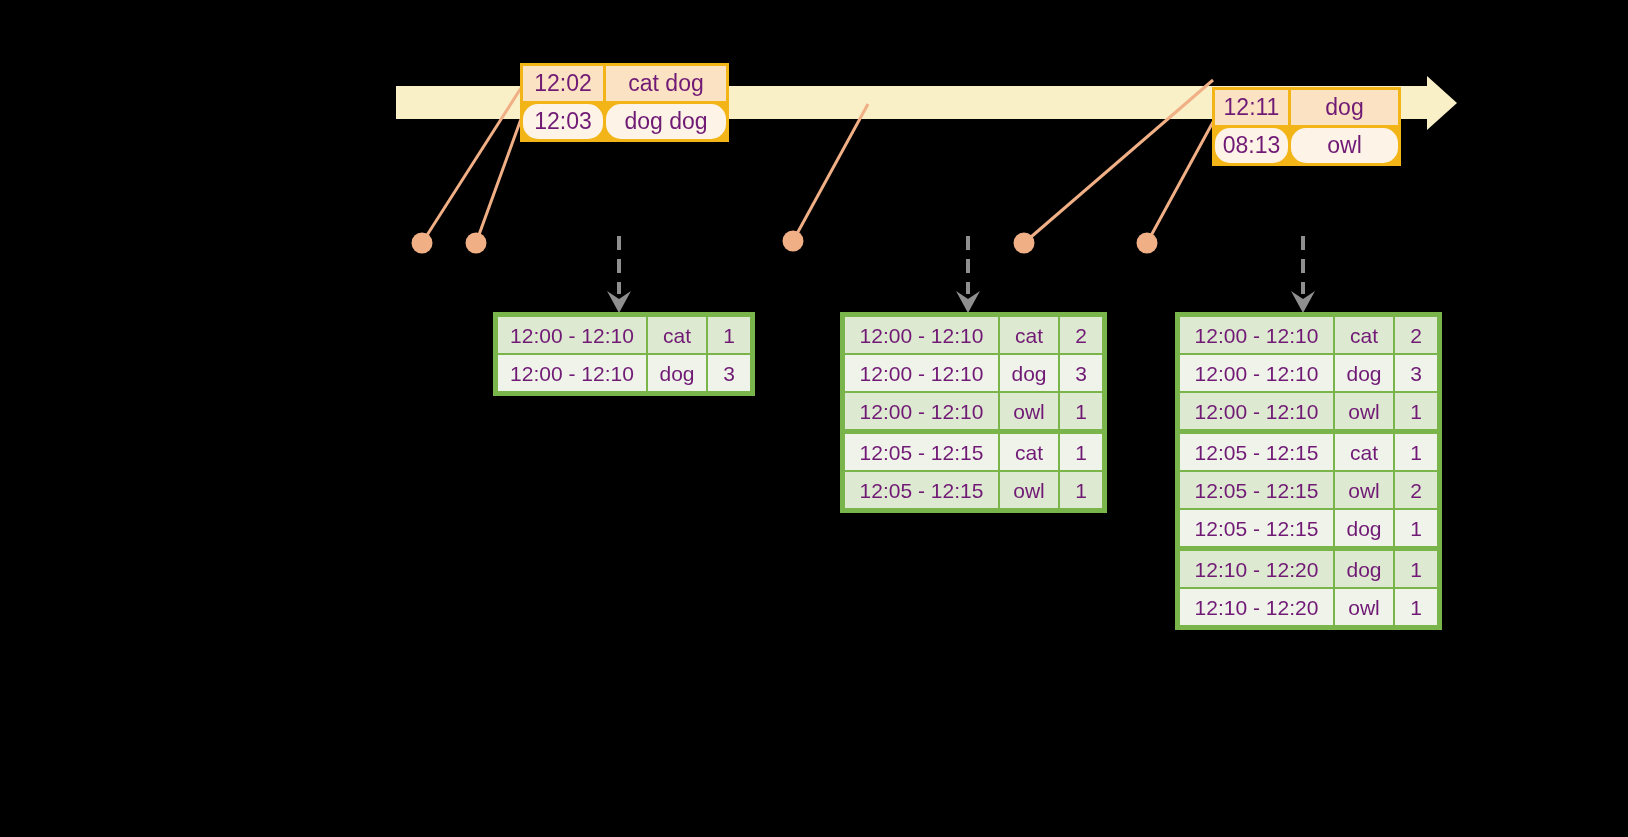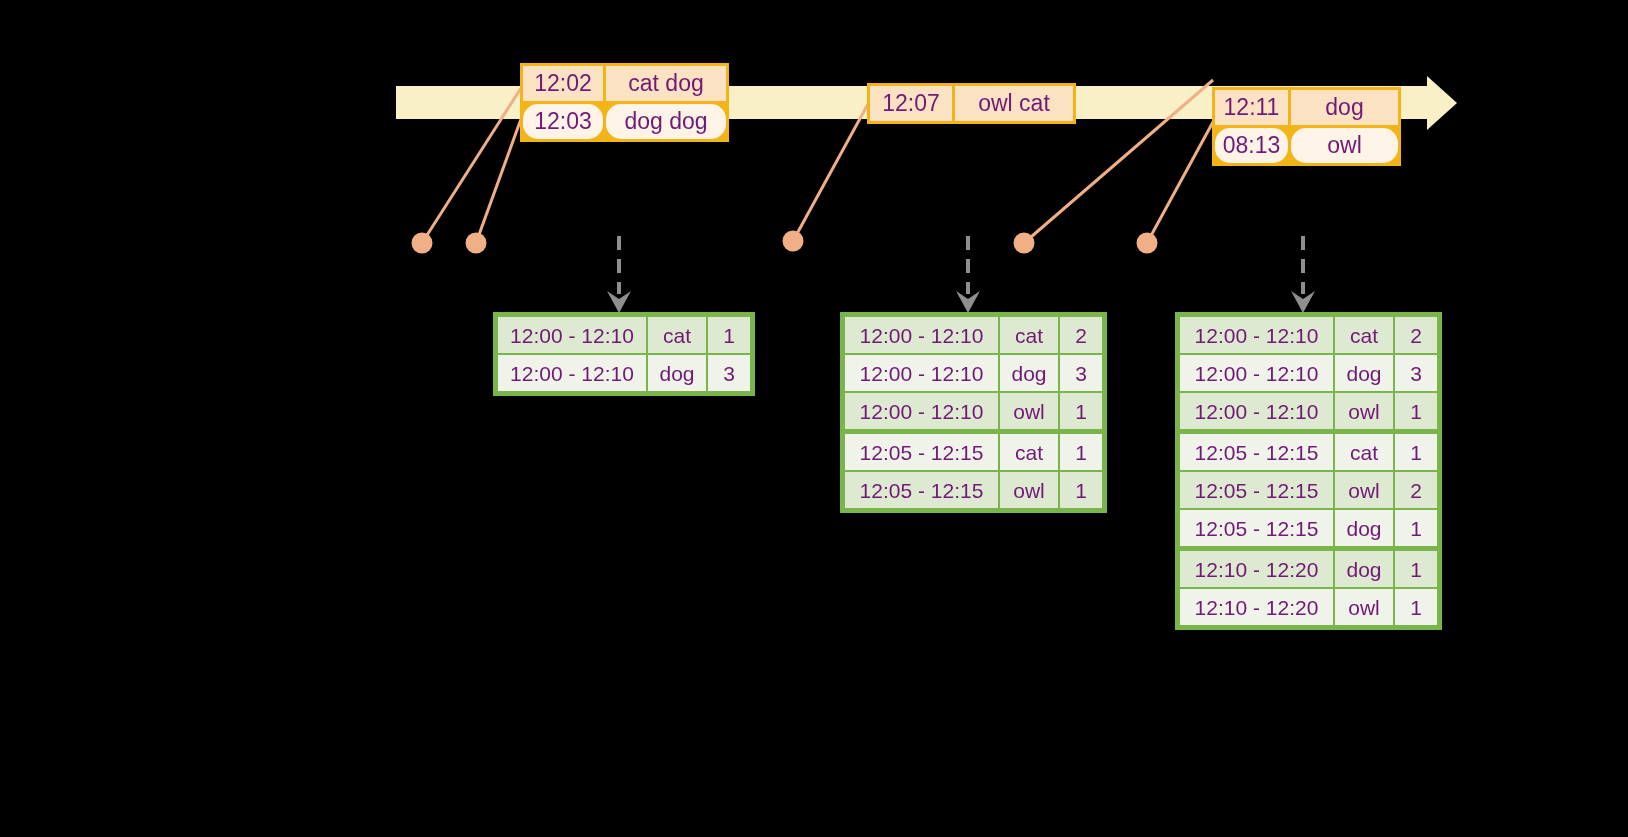--- a/index.html
+++ b/index.html
@@ -76,26 +76,20 @@
     <div class="erow">
       <div class="ecell">12:02</div>
       <div class="ecell">cat dog</div>
     </div>
     <div class="erow">
       <div class="ecell">12:03</div>
       <div class="ecell">dog dog</div>
     </div>
   </div>
 
-  <div class="ebox e2" style="left:867px; top:83px; width:203px;">
-    <div class="erow">
-      <div class="ecell">12:07</div>
-      <div class="ecell">owl cat</div>
-    </div>
-  </div>
 
   <div class="ebox e3" style="left:1212px; top:63px; width:183px;margin-top:24px;">
     <div class="erow">
       <div class="ecell">12:11</div>
       <div class="ecell">dog</div>
     </div>
     <div class="erow">
       <div class="ecell">08:13</div>
       <div class="ecell">owl</div>
     </div>

